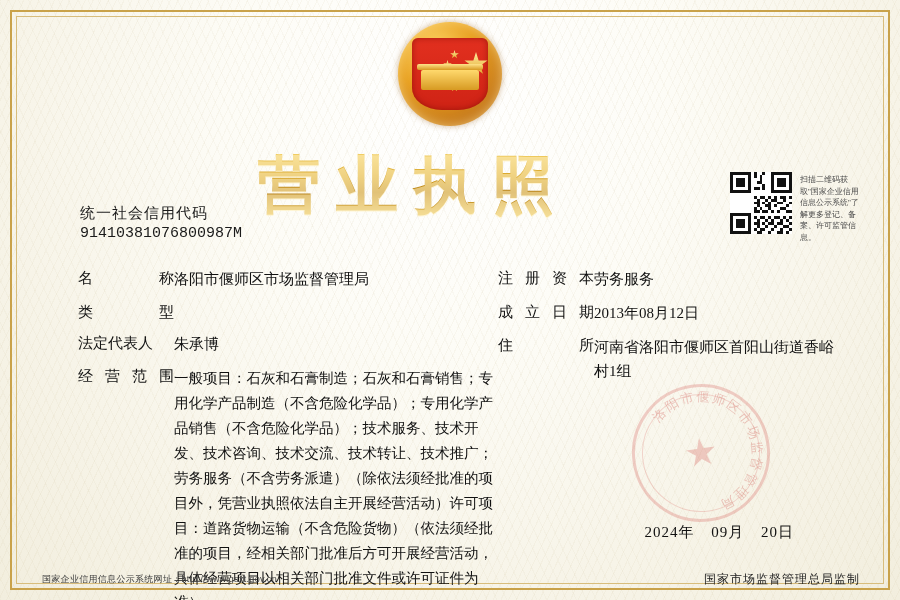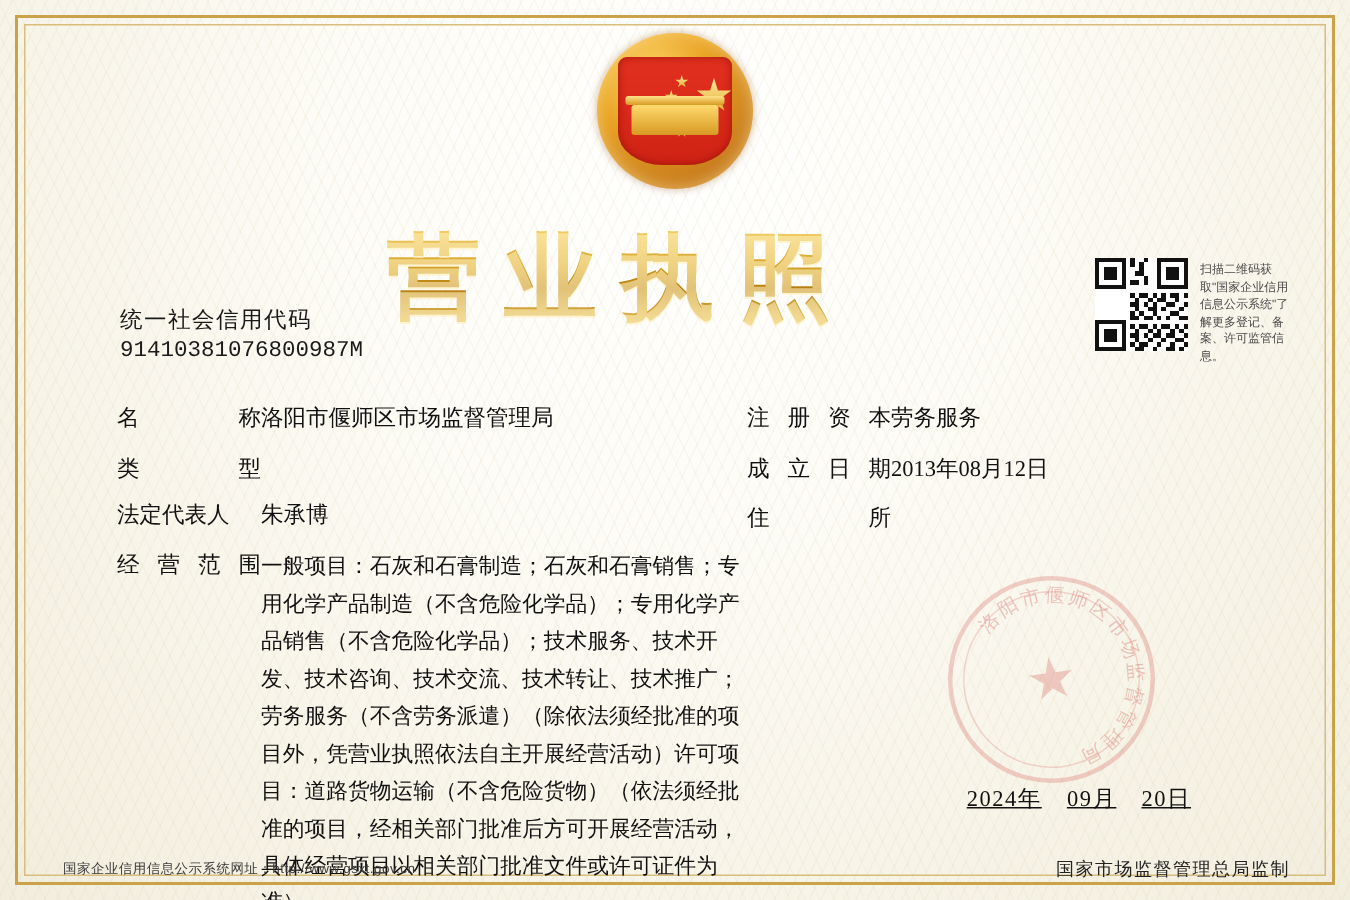--- a/index.html
+++ b/index.html
@@ -125,21 +125,21 @@
 
   
   .authority{
     position:absolute;right:150px;bottom:88px;
     font-size:17px;letter-spacing:4px;color:#111;
   }
   .regdate{
     position:absolute;right:100px;bottom:58px;
     font-size:15px;color:#111;letter-spacing:1px;
   }
-  .regdate i{font-style:normal;padding:0 6px;text-decoration:underline;}
+  .regdate i{font-style:normal;padding:0 6px;}
 
   
   .seal{
     position:absolute;right:130px;bottom:78px;
     width:132px;height:132px;border-radius:50%;
     border:3px solid rgba(205,60,55,.42);
     opacity:.55;
     transform:rotate(-8deg);
   }
   .seal:after{
@@ -343,20 +343,21 @@
           <span>期</span>
         </div>
         <div class="val">2013年08月12日</div>
       </div>
 
       <div class="row">
         <div class="lab">
           <span>住</span>
           <span>所</span>
         </div>
+        <div class="val addr">河南省洛阳市偃师区首阳山街道香峪村1组</div>
       </div>
 
     </div>
   </div>
 
   <div class="seal">
     <div class="ring"></div>
     <svg class="seal-text" viewBox="0 0 132 132">
       <defs>
         <path id="sealcircle" d="M 66,120 m -52,0 a 52,52 0 1,1 104,0 a 52,52 0 1,1 -104,0" transform="translate(0,-54)"></path>

